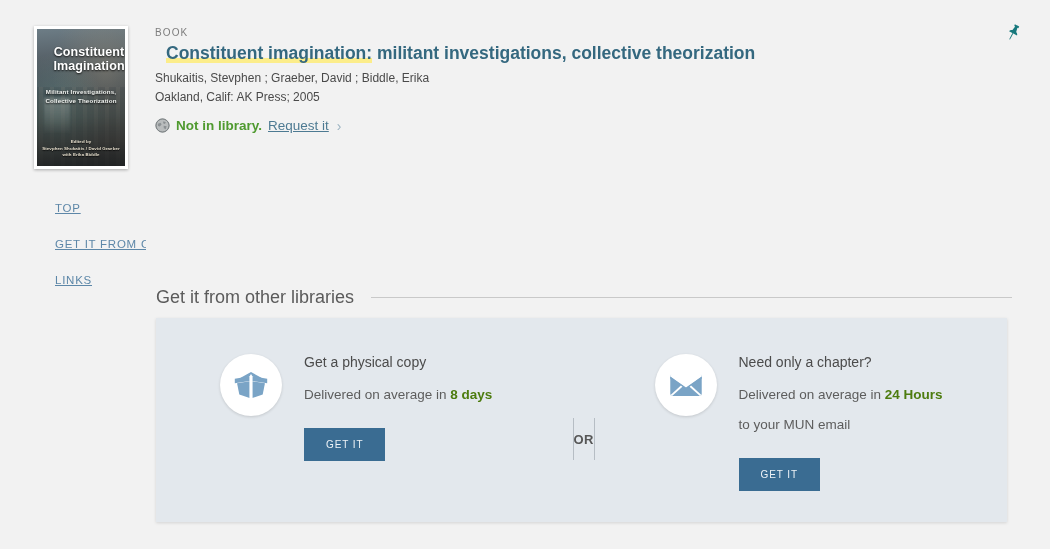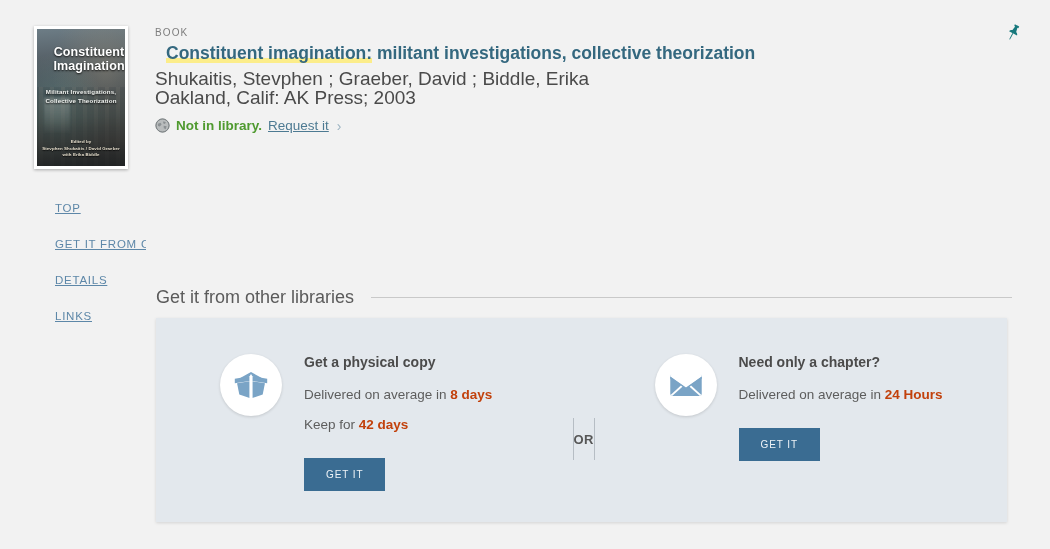--- a/index.html
+++ b/index.html
@@ -124,21 +124,21 @@
     line-height: 23px;
     margin-bottom: 4px;
     display: block;
     text-decoration: none;
     margin-left: 11px;
   }
   .rec-title .hl {
     background: linear-gradient(to top, #fced8a 0 5px, rgba(0,0,0,0) 5px 100%);
   }
   .rec-authors, .rec-pub {
-    font-size: 19px;
+    font-size: 12px;
     color: #4a4a4a;
     line-height: 19px;
   }
   .rec-avail {
     margin-top: 11px;
     font-size: 13.5px;
     display: flex;
     align-items: center;
     gap: 6px;
   }
@@ -246,30 +246,30 @@
     box-shadow: 0 1px 3px rgba(0,0,0,.14);
     display: flex;
     align-items: center;
     justify-content: center;
     margin-top: 2px;
   }
 
   .offer-text { padding-top: 2px; }
   .offer-title {
     font-size: 14px;
-    font-weight: bold;
+    font-weight: normal;
     color: #4b4b4b;
     margin-bottom: 10px;
   }
   .offer-line {
     font-size: 13.5px;
     color: #5d5d5d;
     line-height: 30px;
   }
-  .offer-line b { color: #c2410c; }
+  .offer-line b { color: #4d7c0f; }
 
   .getit-btn {
     margin-top: 18px;
     display: inline-block;
     background: #3a6c92;
     color: #eef3f7;
     border: none;
     font-family: "Liberation Sans", sans-serif;
     font-size: 10px;
     letter-spacing: .9px;
@@ -316,21 +316,21 @@
       </div>
     </div>
   </div>
 
   <div class="rec-body">
     <div class="rec-type">BOOK</div>
 
     <a class="rec-title" href="#"><span class="hl">Constituent imagination:</span><span> militant investigations, collective theorization</span></a>
 
     <div class="rec-authors">Shukaitis, Stevphen ; Graeber, David ; Biddle, Erika</div>
-    <div class="rec-pub">Oakland, Calif: AK Press; 2003</div>
+    <div class="rec-pub">Oakland, Calif: AK Press; 2005</div>
 
     <div class="rec-avail">
       <svg class="globe-icon" viewBox="0 0 16 16">
         <circle cx="8" cy="8" r="7" fill="#b9bcbd" stroke="#8e9294" stroke-width="1"></circle>
         <path d="M3 6 L6 5 L7 7 L5 9 L3.2 8.4 Z" fill="#8b9093"></path>
         <path d="M9 3.4 L11.6 4.6 L10.6 6.4 L8.6 5.6 Z" fill="#8b9093"></path>
         <path d="M9.2 8.2 L12.4 8.8 L11.4 12 L9.4 11 Z" fill="#8b9093"></path>
         <circle cx="8" cy="8" r="7" fill="none" stroke="#7e8486" stroke-width="1"></circle>
       </svg>
       <span class="avail-status">Not in library.</span>
@@ -345,21 +345,20 @@
         <path d="M9.3 2.6 h5.4 v2.1 h-1.1 l.9 4.6 c1.6 .75 2.6 1.9 2.6 3.0 h-9.8 c0-1.1 1.0-2.25 2.6-3.0 l.9-4.6 h-1.1 z"></path>
         <rect x="11.55" y="12.3" width="0.95" height="7.6"></rect>
       </g>
     </svg>
   </div>
 </div>
 
 <nav class="leftnav">
   <a class="nav-item" href="#">TOP</a>
   <a class="nav-item" href="#">GET IT FROM OT…</a>
-  <a class="nav-item" href="#">DETAILS</a>
   <a class="nav-item" href="#">LINKS</a>
 </nav>
 
 <div class="section">
   <div class="section-head">
     <h2 class="section-title">Get it from other libraries</h2>
     <div class="section-rule"></div>
   </div>
 </div>
 
@@ -373,21 +372,20 @@
           <path d="M2 9.5 L18.5 6.8 L18.5 12 L2 14.5 Z" fill="#7aa4c6"></path>
           <path d="M38 9.5 L21.5 6.8 L21.5 12 L38 14.5 Z" fill="#7aa4c6"></path>
           <path d="M4.5 14.5 L18.5 12.4 L18.5 31 L7 27 Z" fill="#7aa4c6"></path>
           <path d="M35.5 14.5 L21.5 12.4 L21.5 31 L33 27 Z" fill="#7aa4c6"></path>
           <path d="M18.5 6.8 L20 4.2 L21.5 6.8 L21.5 31 L18.5 31 Z" fill="#ffffff"></path>
         </svg>
       </div>
       <div class="offer-text">
         <div class="offer-title">Get a physical copy</div>
         <div class="offer-line"><span>Delivered on average in </span><b>8 days</b></div>
-        <div class="offer-line"><span>Keep for </span><b>42 days</b></div>
         <button class="getit-btn">GET IT</button>
       </div>
     </div>
 
     <div class="or-sep">
       <div class="or-line"></div>
       <div class="or-label">OR</div>
       <div class="or-line"></div>
     </div>
 
@@ -397,18 +395,19 @@
           <rect x="1.5" y="2" width="37" height="26" rx="3" fill="#7aa4c6"></rect>
           <path d="M1.5 5 L20 18 L38.5 5 L38.5 3 Q38.5 2 37 2 L3 2 Q1.5 2 1.5 3 Z" fill="#ffffff"></path>
           <path d="M1.5 5.2 L20 18.5 L38.5 5.2 L38.5 7.6 L20 20.6 L1.5 7.6 Z" fill="#7aa4c6"></path>
           <path d="M1.5 27 L14 15.5 L15.8 17 L3.6 28 Z" fill="#ffffff"></path>
           <path d="M38.5 27 L26 15.5 L24.2 17 L36.4 28 Z" fill="#ffffff"></path>
         </svg>
       </div>
       <div class="offer-text">
         <div class="offer-title">Need only a chapter?</div>
         <div class="offer-line"><span>Delivered on average in </span><b>24 Hours</b></div>
+        <div class="offer-line"><span>to your MUN email</span><b></b></div>
         <button class="getit-btn">GET IT</button>
       </div>
     </div>
 
   </div>
 </div>
 
 </body></html>

